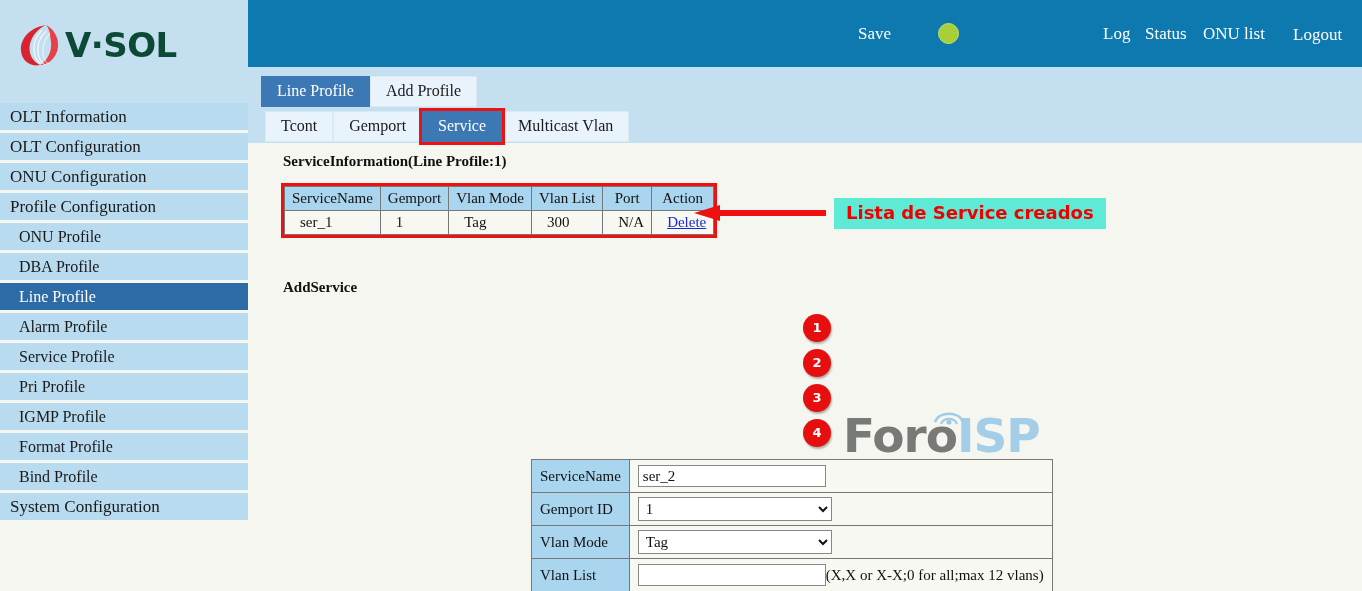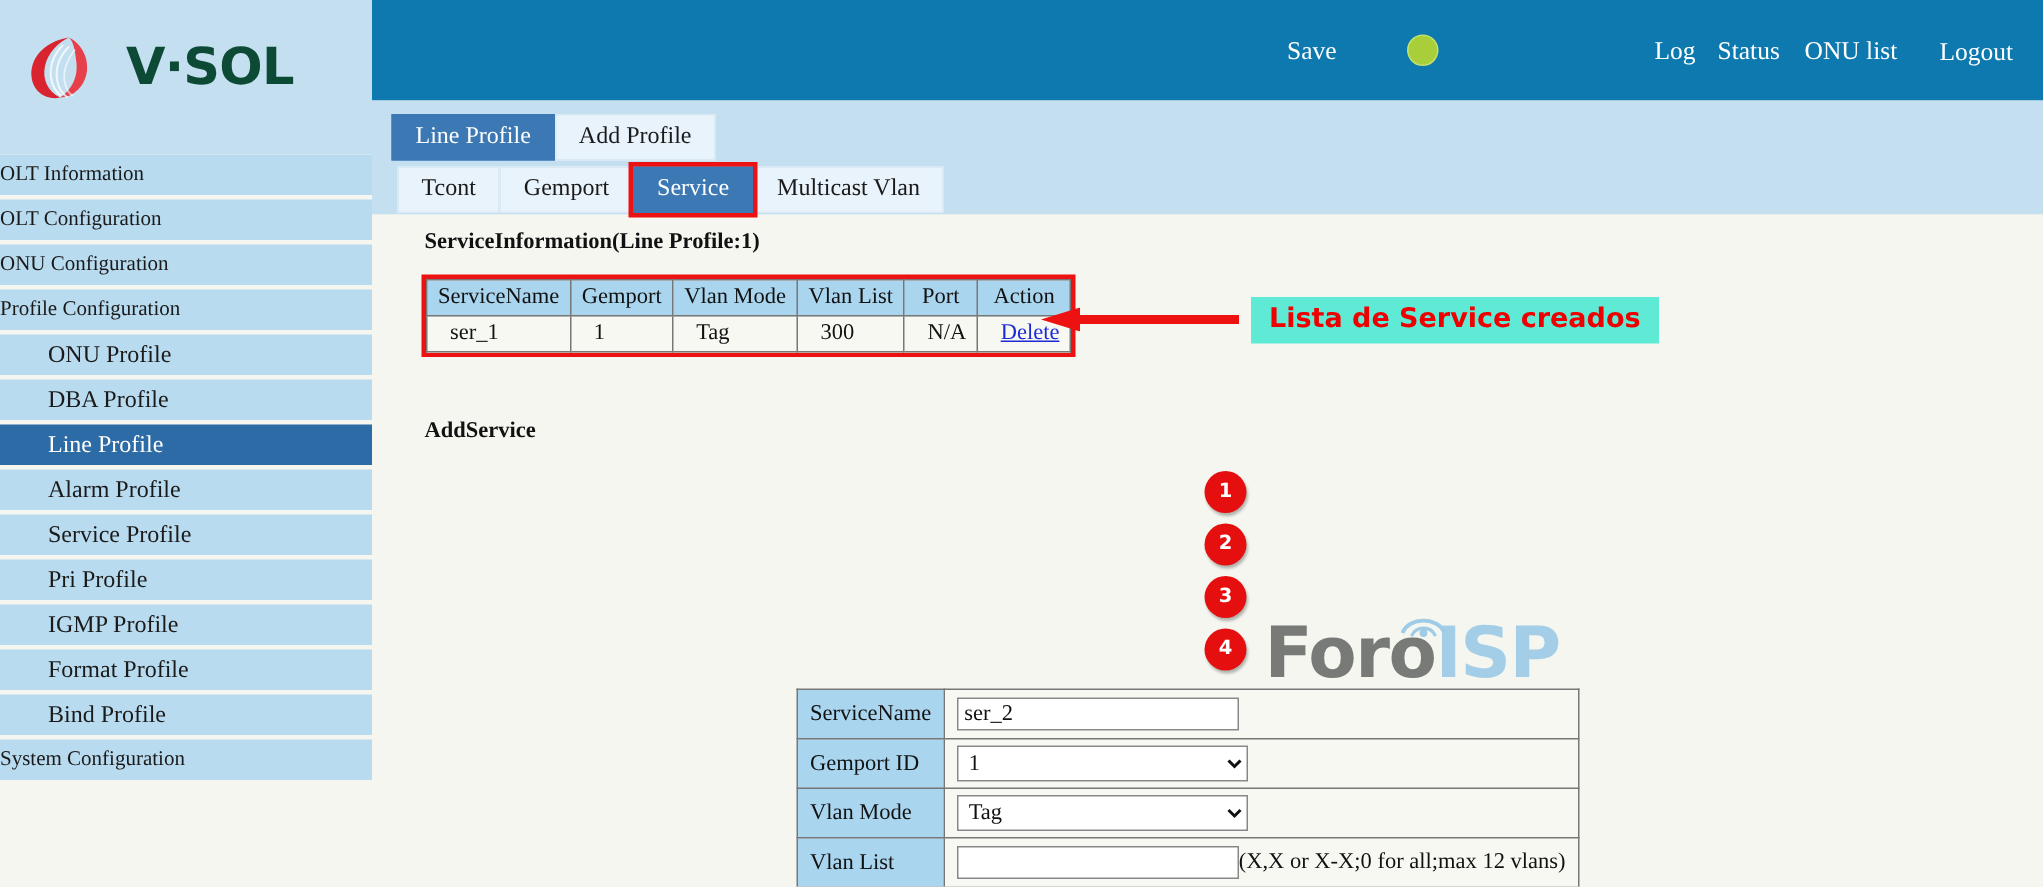--- a/index.html
+++ b/index.html
@@ -26,21 +26,21 @@
     left: 0; top: 0;
     width: 248px; height: 103px;
     background: #c3dff0;
     box-sizing: border-box;
   }
   .logo-wrap {
     position: absolute;
     left: 18px; top: 22px;
     display: flex;
     align-items: center;
-    gap: 24px;
+    gap: 5px;
   }
   .logo-mark {
     position: relative;
     width: 42px; height: 46px;
   }
   .logo-text {
     font-family: "DejaVu Sans", sans-serif;
     font-weight: bold;
     font-size: 34px;
     letter-spacing: -0.5px;
@@ -117,28 +117,29 @@
   
   .sidebar {
     position: absolute;
     left: 0; top: 103px;
     width: 248px; height: 488px;
     background: #f4f6ef;
   }
   .side-item {
     background: #b9dbef;
     color: #1a1a1a;
-    font-size: 14px;
+    font-size: 17px;
     height: 27px;
     line-height: 27px;
     margin-bottom: 3px;
-    box-sizing: border-box;
-    white-space: nowrap;
-  }
-  .side-item.sub { padding-left: 32px; font-size: 16px; }
+    padding-left: 10px;
+    box-sizing: border-box;
+    white-space: nowrap;
+  }
+  .side-item.sub { padding-left: 19px; font-size: 16px; }
   .side-item.selected {
     background: #2c6ba5;
     color: #ffffff;
   }
 
   
   .content {
     position: absolute;
     left: 248px; top: 143px;
     width: 1114px; height: 346px;

